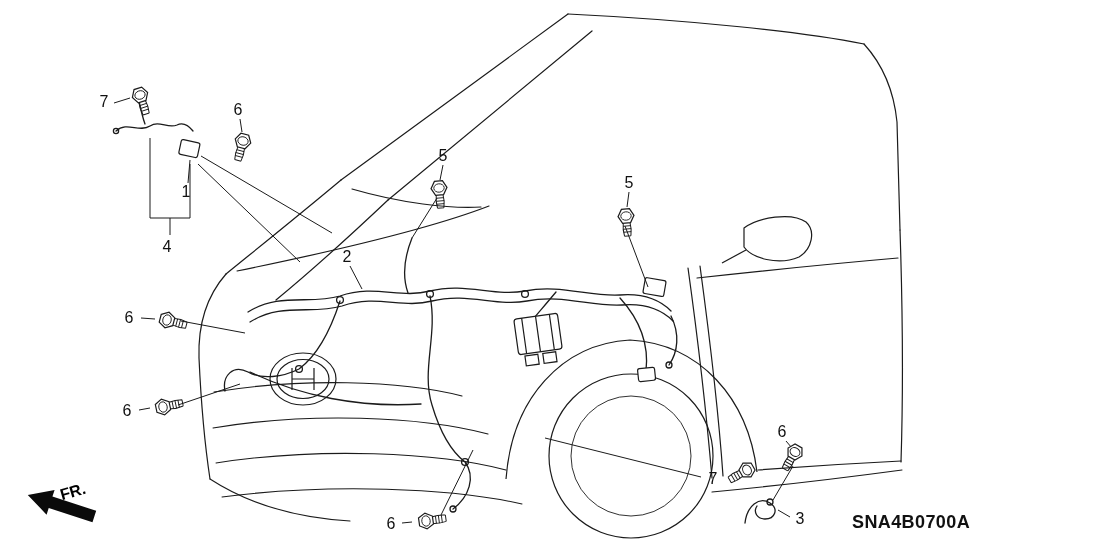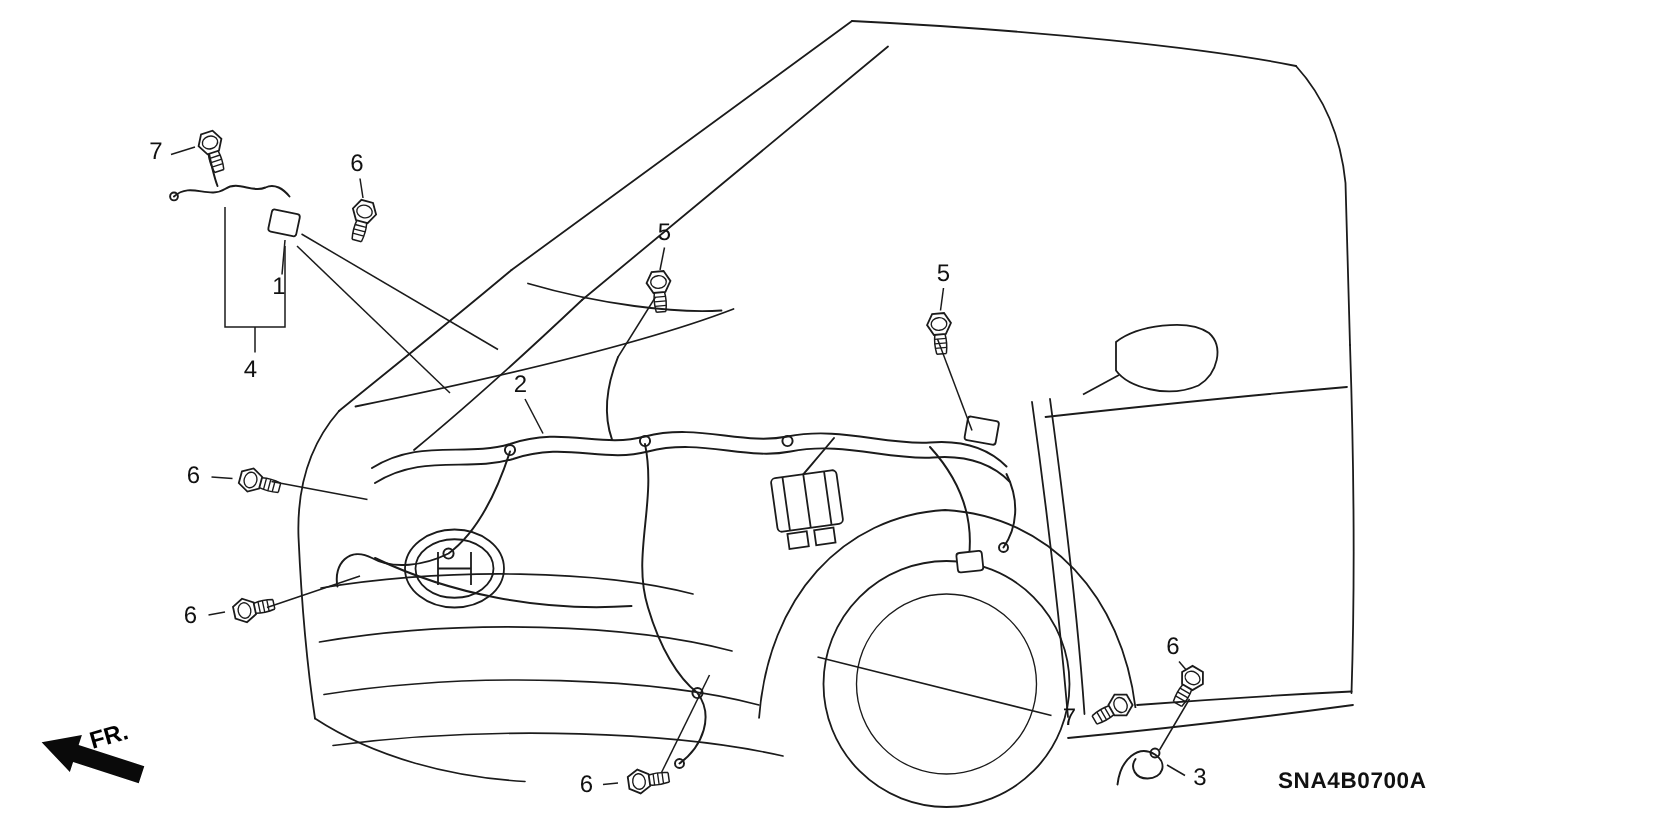--- a/index.html
+++ b/index.html
@@ -23,21 +23,21 @@
     position:absolute;
     left:60px;top:483px;
     font-weight:bold;
     font-size:16px;
     color:#000;
     transform:rotate(-16deg);
   }
   .part-code{
     position:absolute;
     left:852px;top:512px;
-    font-size:15px;
+    font-size:18px;
     font-weight:600;
     letter-spacing:.4px;
     color:#111;
   }
 </style>
 </head>
 <body>
 
 <div class="stage">
 

